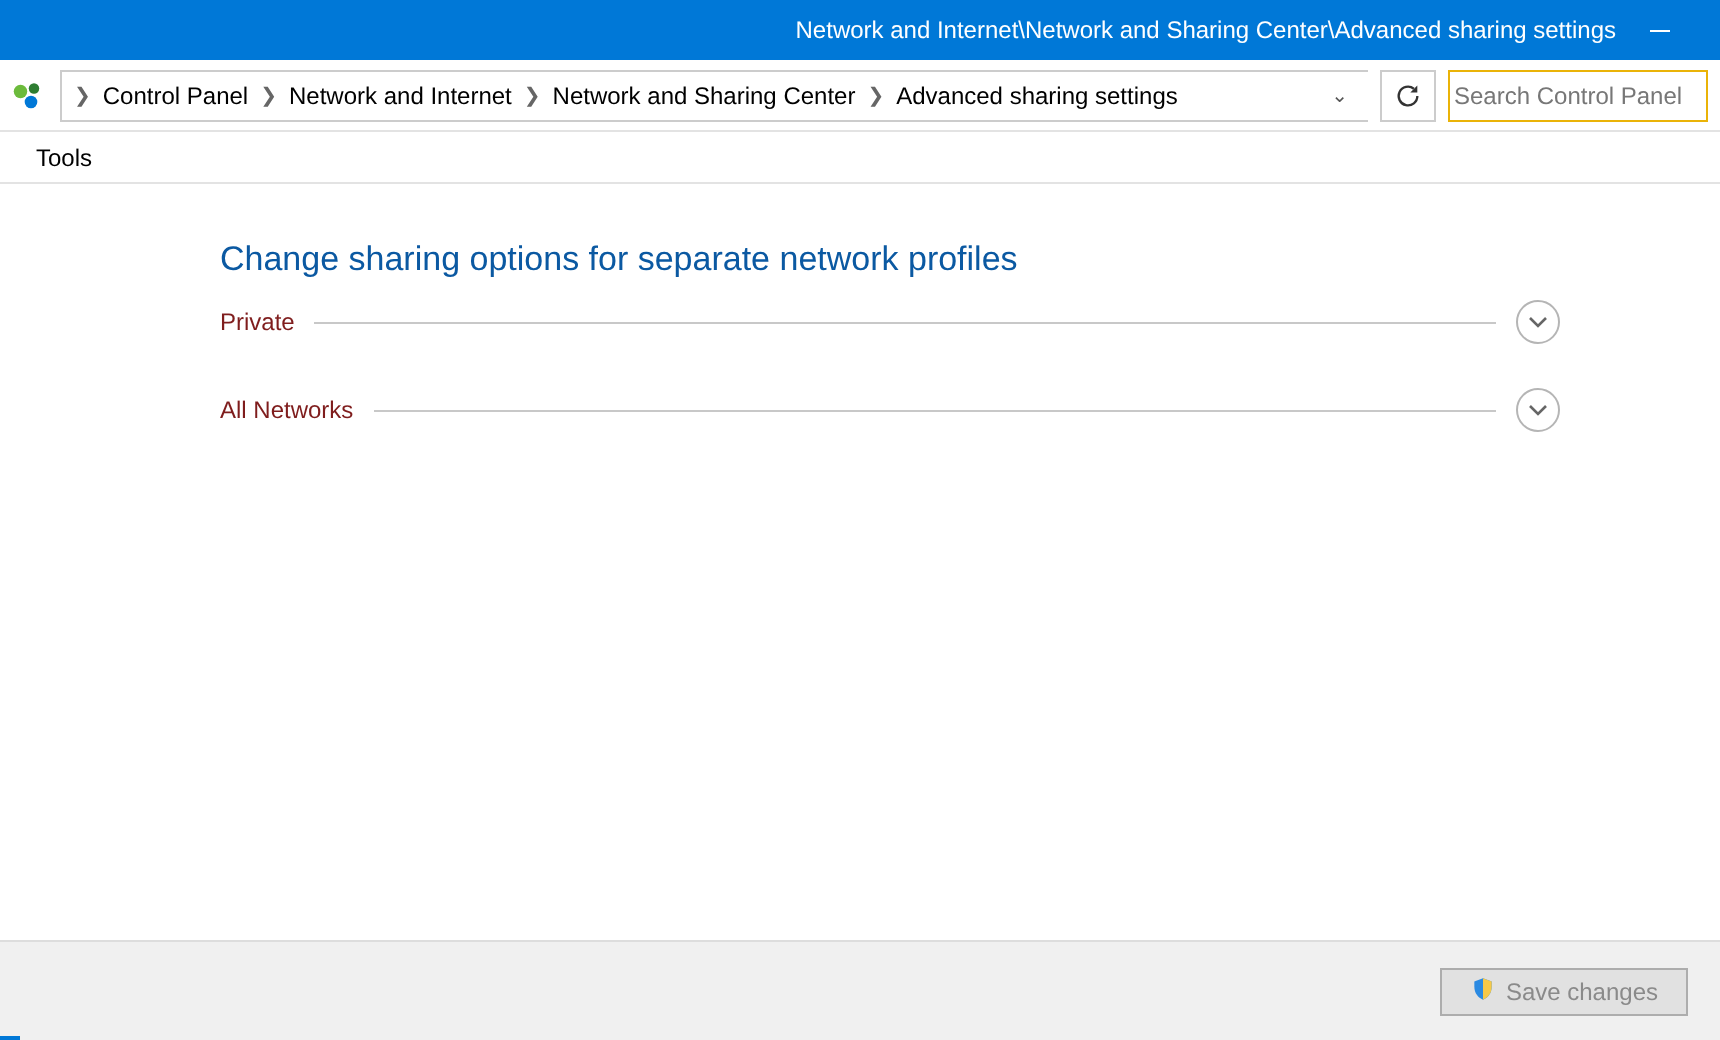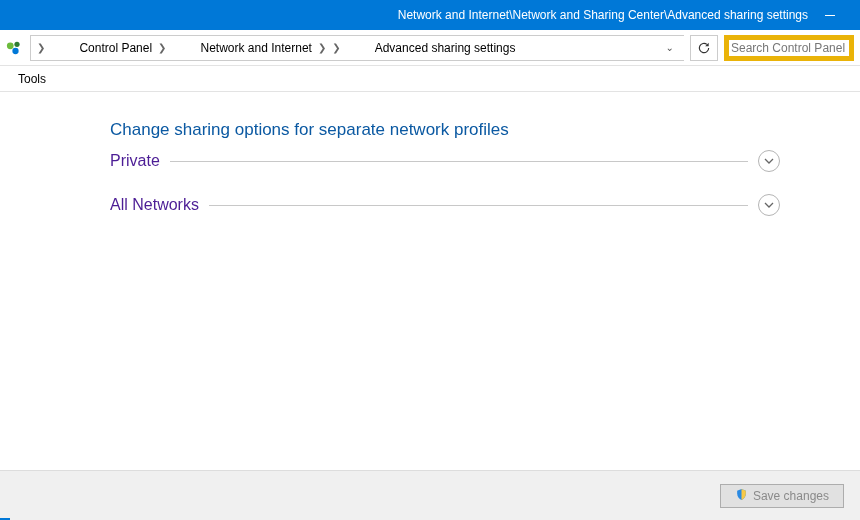--- a/index.html
+++ b/index.html
@@ -51,40 +51,40 @@
     display: flex; align-items: center;
     flex: 1;
     height: 26px;
     border: 1px solid #ccc;
     border-right: none;
     padding: 0 6px;
     gap: 6px;
     overflow: hidden;
     white-space: nowrap;
   }
-  .breadcrumb .crumb { color: #000; cursor: default; margin-left: 28px; }
+  .breadcrumb .crumb { color: #000; cursor: default; }
   .breadcrumb .sep { color: #666; font-size: 10px; }
   .breadcrumb .dropdown-indicator {
     margin-left: auto;
     color: #555;
     font-size: 10px;
     padding: 0 4px;
   }
 
   .refresh-btn {
     width: 28px; height: 26px;
     border: 1px solid #ccc;
     display: flex; align-items: center; justify-content: center;
     color: #333;
   }
   .refresh-btn svg { width: 14px; height: 14px; }
 
   .searchbox {
     width: 130px; height: 26px;
-    border: 5px solid #eab308;
+    border: 1px solid #eab308;
     padding: 0 2px;
     font-family: inherit;
     font-size: 12px;
     color: #777;
   }
   .searchbox::placeholder { color: #777; }
 
   
   .menubar {
     height: 26px;
@@ -116,22 +116,22 @@
     margin-bottom: 20px;
     max-width: 620px;
     line-height: 1.35;
   }
   .section-row {
     display: flex; align-items: center;
     gap: 10px;
     margin-bottom: 22px;
   }
   .section-label {
-    font-size: 16px;
-    color: #4c1d95;
+    font-size: 12px;
+    color: #7f1d1d;
     white-space: nowrap;
   }
   .section-rule {
     flex: 1;
     height: 1px;
     background: #c8c8c8;
   }
   .chevron-btn {
     width: 22px; height: 22px;
     border: 1px solid #b5b5b5;
@@ -191,20 +191,21 @@
       <circle cx="14" cy="16" r="4.2" fill="#0078d7"></circle>
     </svg>
   </span>
 
   <div class="breadcrumb">
     <span class="sep">❯</span>
     <span class="crumb">Control Panel</span>
     <span class="sep">❯</span>
     <span class="crumb">Network and Internet</span>
     <span class="sep">❯</span>
+    <span class="crumb">Network and Sharing Center</span>
     <span class="sep">❯</span>
     <span class="crumb">Advanced sharing settings</span>
     <span class="dropdown-indicator">⌄</span>
   </div>
 
   <div class="refresh-btn">
     <svg viewBox="0 0 24 24">
       <path fill="none" stroke="#333" stroke-width="2" d="M20 12a8 8 0 1 1-3-6.2"></path>
       <path fill="#333" d="M20 3v6h-6z"></path>
     </svg>

